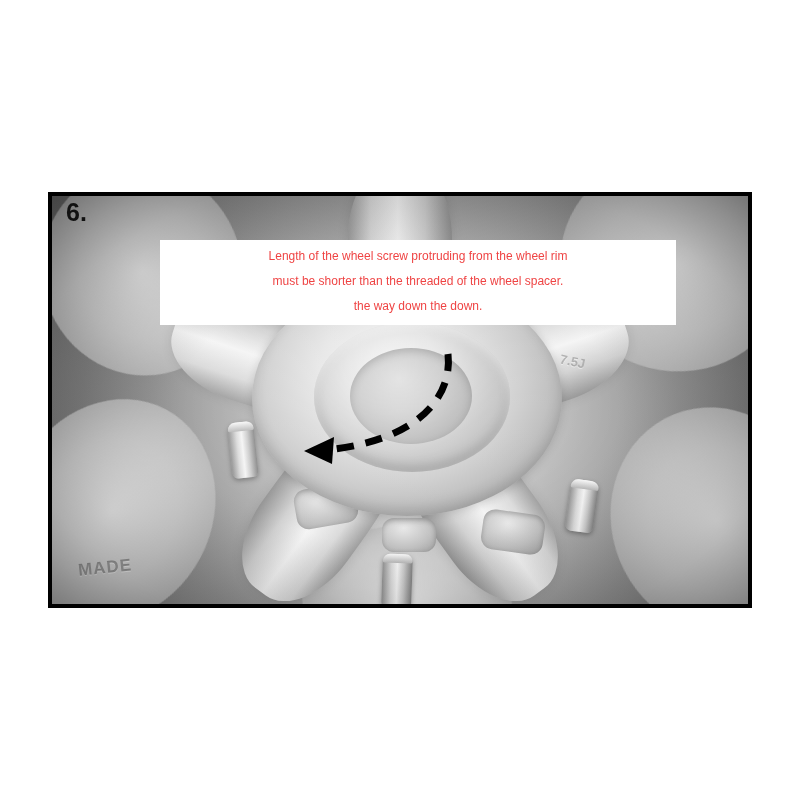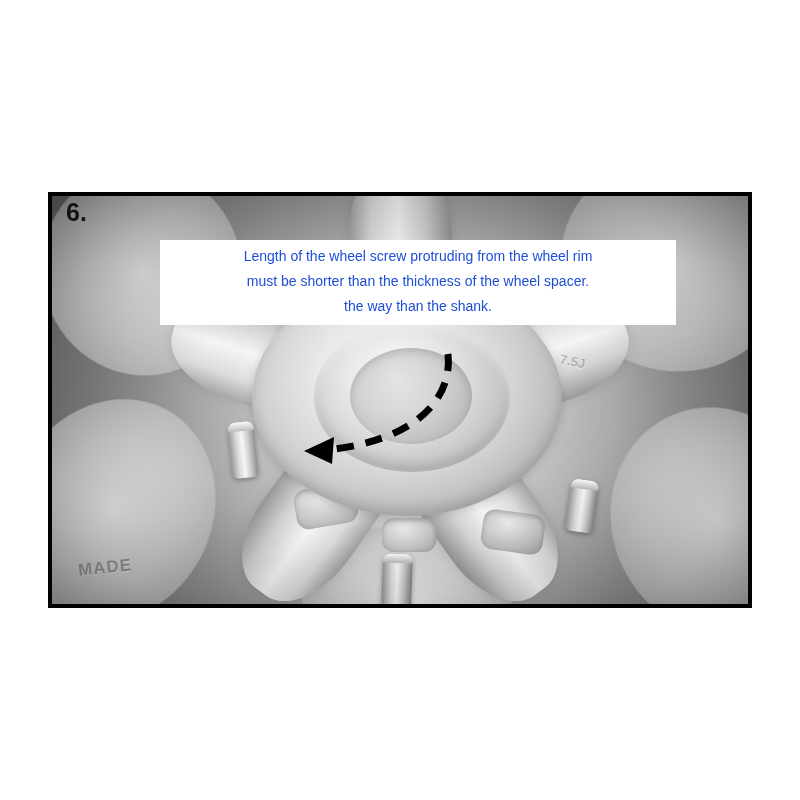--- a/index.html
+++ b/index.html
@@ -193,23 +193,23 @@
   
   .caption {
     position: absolute;
     left: 108px;
     top: 44px;
     width: 516px;
     background: #ffffff;
     padding: 4px 6px 6px 6px;
     box-sizing: border-box;
     text-align: center;
-    font-size: 14px;
+    font-size: 12px;
     line-height: 25px;
-    color: #1d4ed8;
+    color: #ef4444;
   }
   .caption span { display: block; }
 
   
   .arrow-svg {
     position: absolute;
     left: 200px;
     top: 152px;
     width: 230px;
     height: 135px;
@@ -256,18 +256,18 @@
 
     <svg class="arrow-svg" viewBox="0 0 230 135">
       <path d="M196 6 C 200 42, 176 74, 130 90 C 110 97, 92 100, 76 102" fill="none" stroke="#000000" stroke-width="7" stroke-dasharray="17 12" stroke-linecap="butt"></path>
       <path d="M52 103 L 82 89 L 80 116 Z" fill="#000000"></path>
     </svg>
 
     <div class="step-number">6.</div>
 
     <div class="caption">
       <span>Length of the wheel screw protruding from the wheel rim</span>
-      <span>must be shorter than the thickness of the wheel spacer.</span>
-      <span>the way than the shank.</span>
+      <span>must be shorter than the threaded of the wheel spacer.</span>
+      <span>the way down the down.</span>
     </div>
 
   </div>
 </div>
 
 </body></html>

